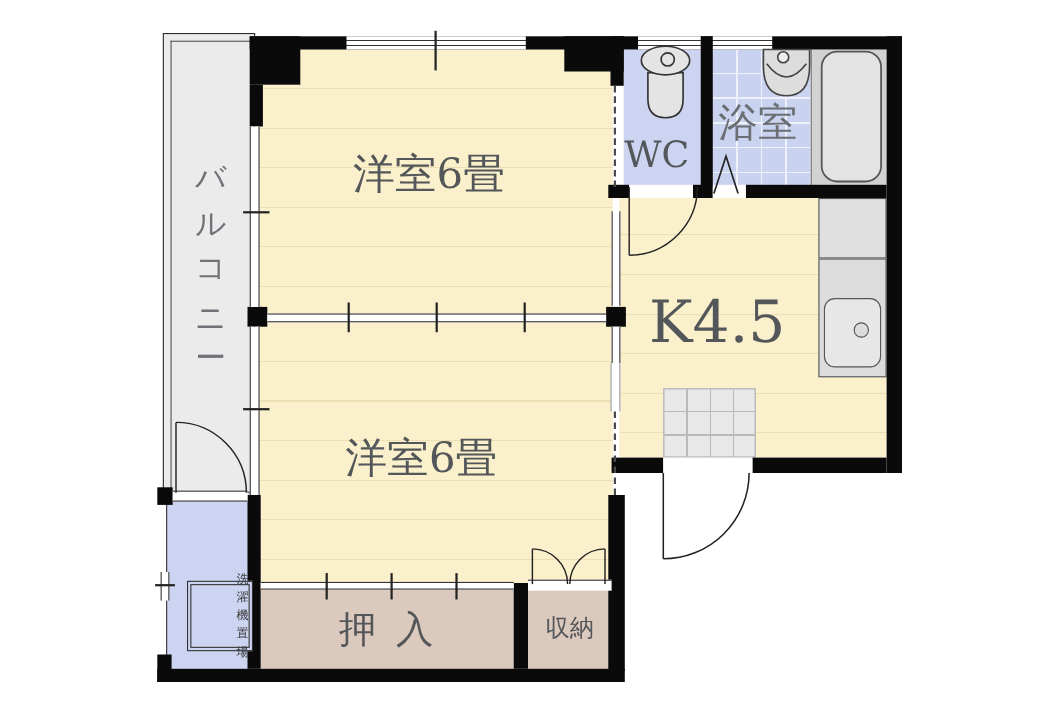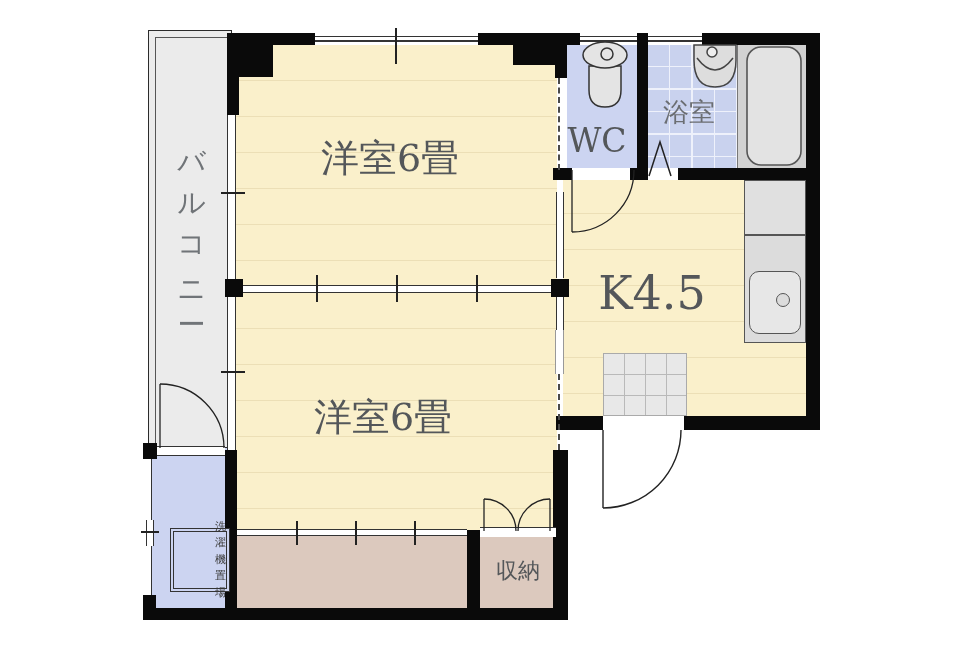--- a/index.html
+++ b/index.html
@@ -147,23 +147,24 @@
       <line x1="484" y1="499" x2="484" y2="531"></line>
       <path d="M484,499 A32,32 0 0 1 516,531"></path>
       <line x1="550" y1="499" x2="550" y2="531"></line>
       <path d="M550,499 A32,32 0 0 0 518,531"></path>
     </g>
   </svg>
 
   <div class="label" style="left:172px;top:130px;transform:none;writing-mode:vertical-rl;font-size:28px;letter-spacing:13px;color:#707478;">バルコニー</div>
   <div class="label it" style="left:390px;top:158px;font-size:38px;">洋室6畳</div>
   <div class="label it" style="left:383px;top:417px;font-size:38px;">洋室6畳</div>
-  <div class="label it" style="left:652px;top:293px;font-size:46px;">K4.5</div>
+  <div class="label it" style="left:652px;top:293px;font-size:53px;">K4.5</div>
   <div class="label it" style="left:597px;top:140px;font-size:33px;">WC</div>
-  <div class="label" style="left:689px;top:112px;font-size:26px;color:#6b6e72;">浴室</div>
+  <div class="label" style="left:689px;top:112px;font-size:36px;color:#6b6e72;">浴室</div>
+  <div class="label it" style="left:360px;top:573px;font-size:34px;letter-spacing:18px;">押入</div>
   <div class="label it" style="left:518px;top:571px;font-size:22px;">収納</div>
 
   <div class="laundry-box">
     <div class="laundry-inner">
       <span>洗濯機</span>
       <span>置 場</span>
     </div>
   </div>
 
 </div>

